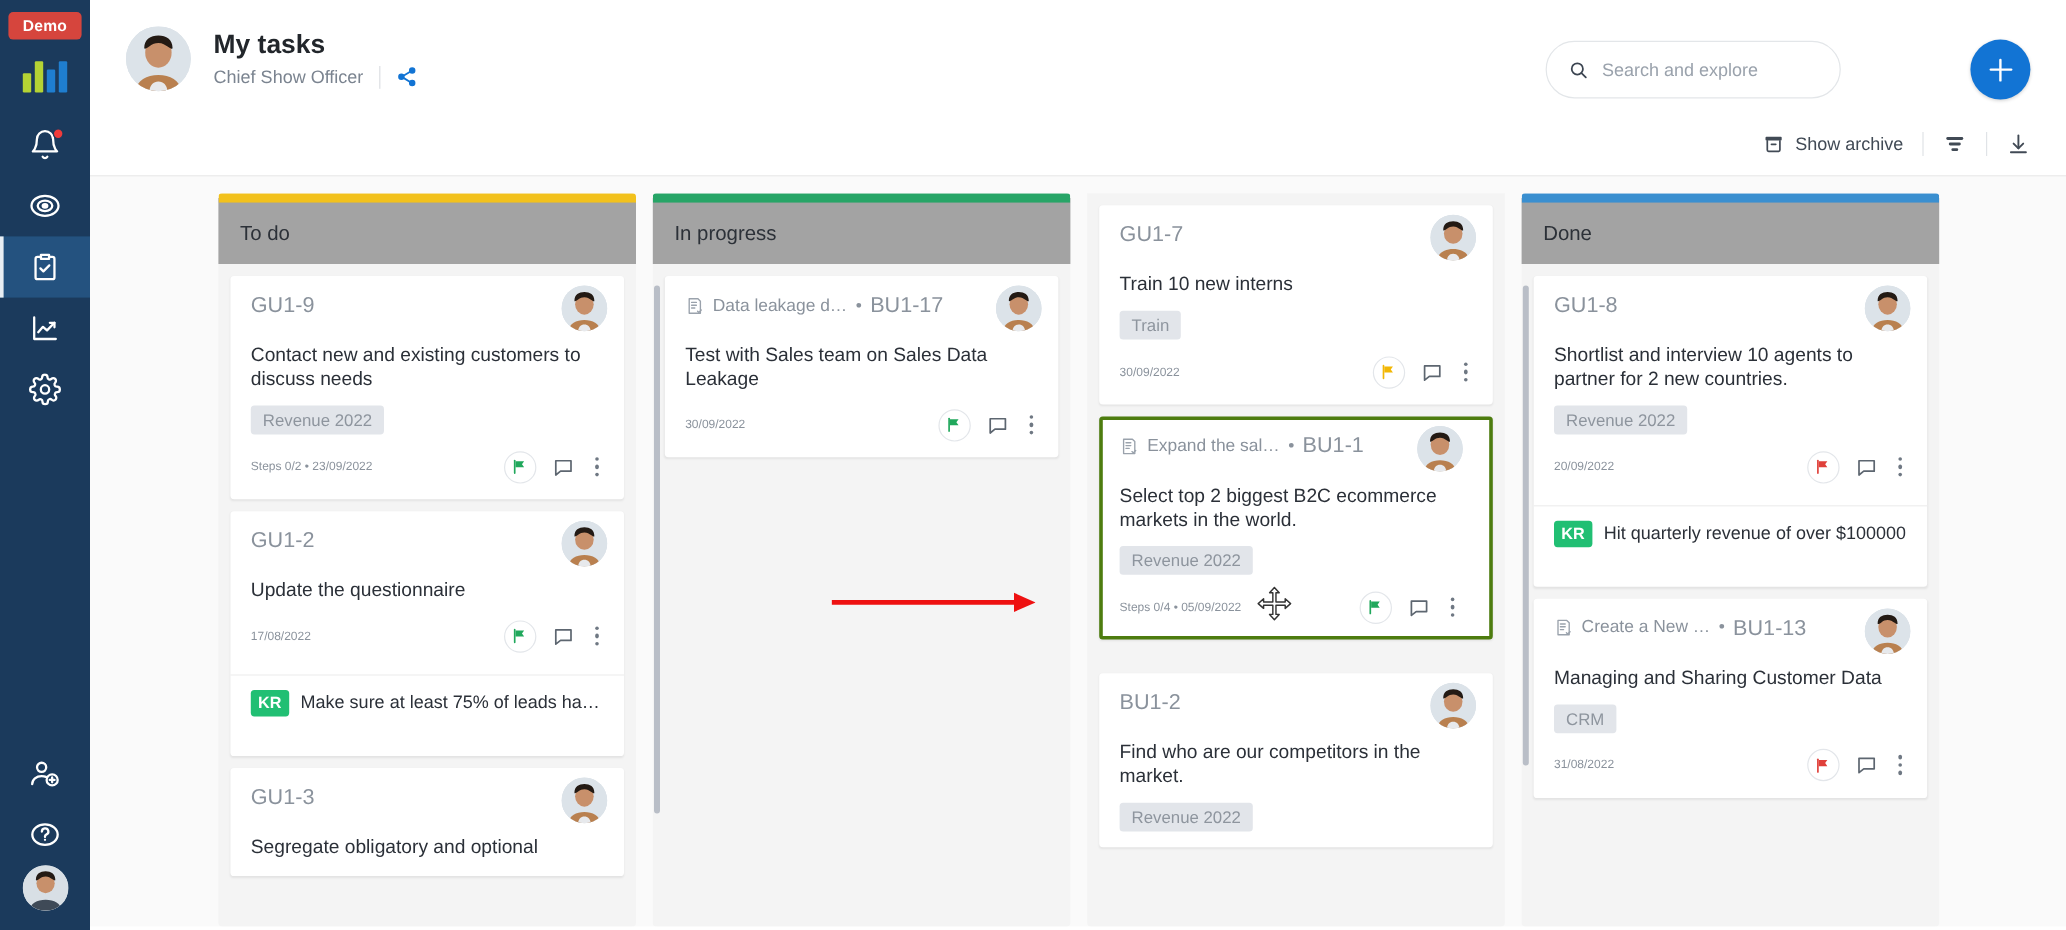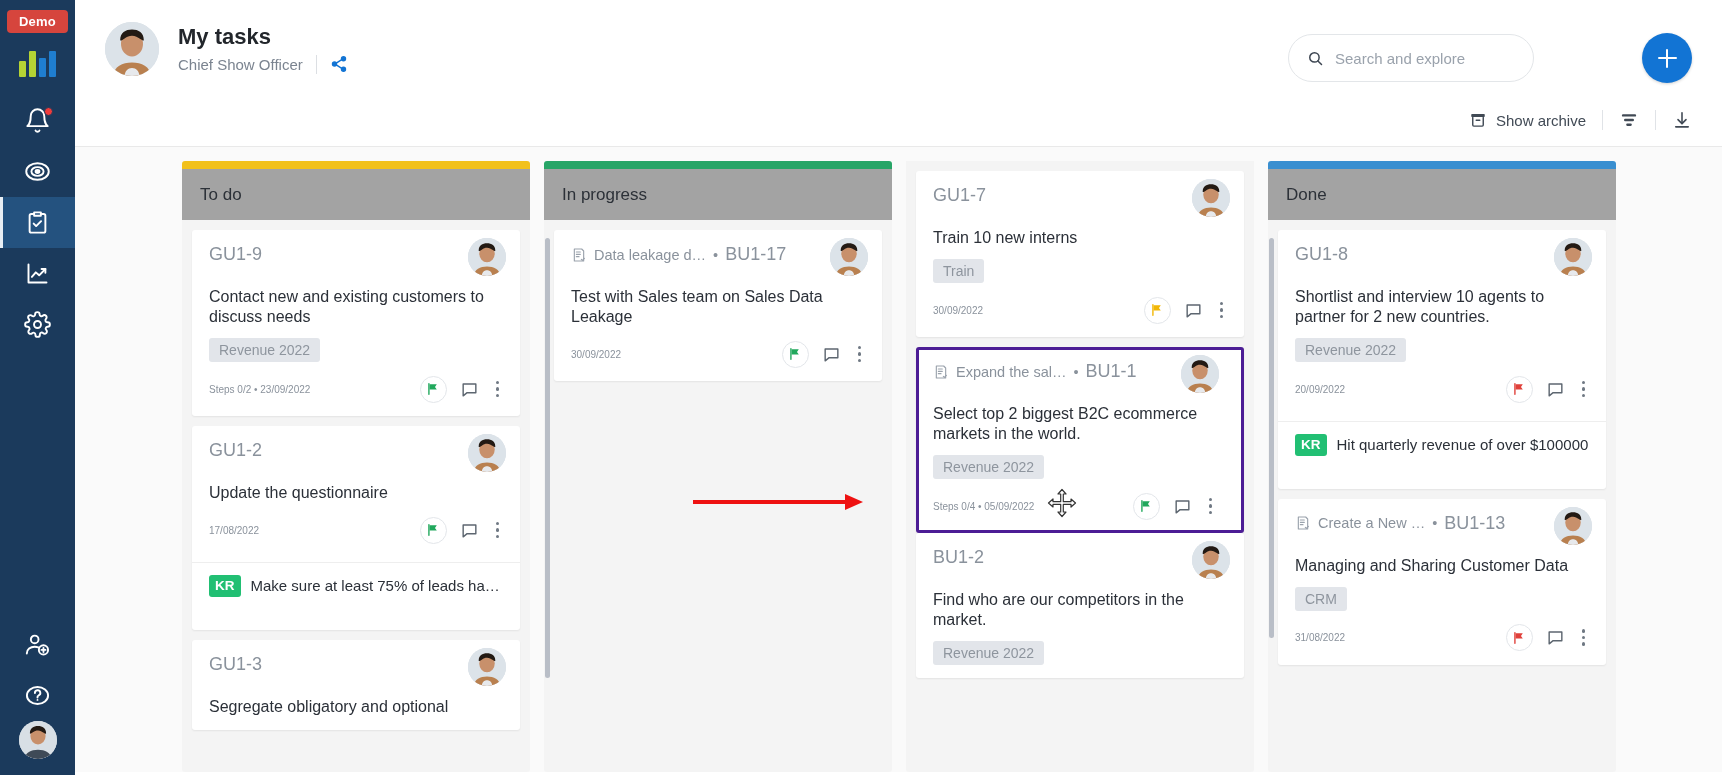--- a/index.html
+++ b/index.html
@@ -126,22 +126,22 @@
     overflow: hidden; position: relative; border-radius: 0 0 3px 3px;
   }
   .col-scroll { position: relative; }
 
   .card {
     background: #fff; border-radius: 3px; padding: 14px 17px 13px 17px;
     margin-bottom: 10px; box-shadow: 0 1px 2px rgba(0,0,0,.07);
     position: relative; cursor: pointer;
   }
   .card.highlight {
-    border: 3px solid #4c1d95; padding: 11px 25px 10px 14px;
-    margin-bottom: 0;
+    border: 3px solid #4d7c0f; padding: 11px 25px 10px 14px;
+    margin-bottom: 28px;
   }
   .card-top { display: flex; align-items: flex-start; justify-content: space-between; min-height: 22px; }
   .card-meta { display: flex; align-items: center; gap: 7px; font-size: 14.5px; color: #8a929c; min-width: 0; }
   .meta-id { font-size: 18px; color: #8a929c; white-space: nowrap; }
   .meta-proj { white-space: nowrap; overflow: hidden; text-overflow: ellipsis; max-width: 140px; }
   .meta-dot { color: #8a929c; }
   .card-avatar {
     width: 38px; height: 38px; border-radius: 50%;
     background: #d5dde4; overflow: hidden; flex: 0 0 38px;
     position: relative; margin-top: -6px; margin-right: -3px;

